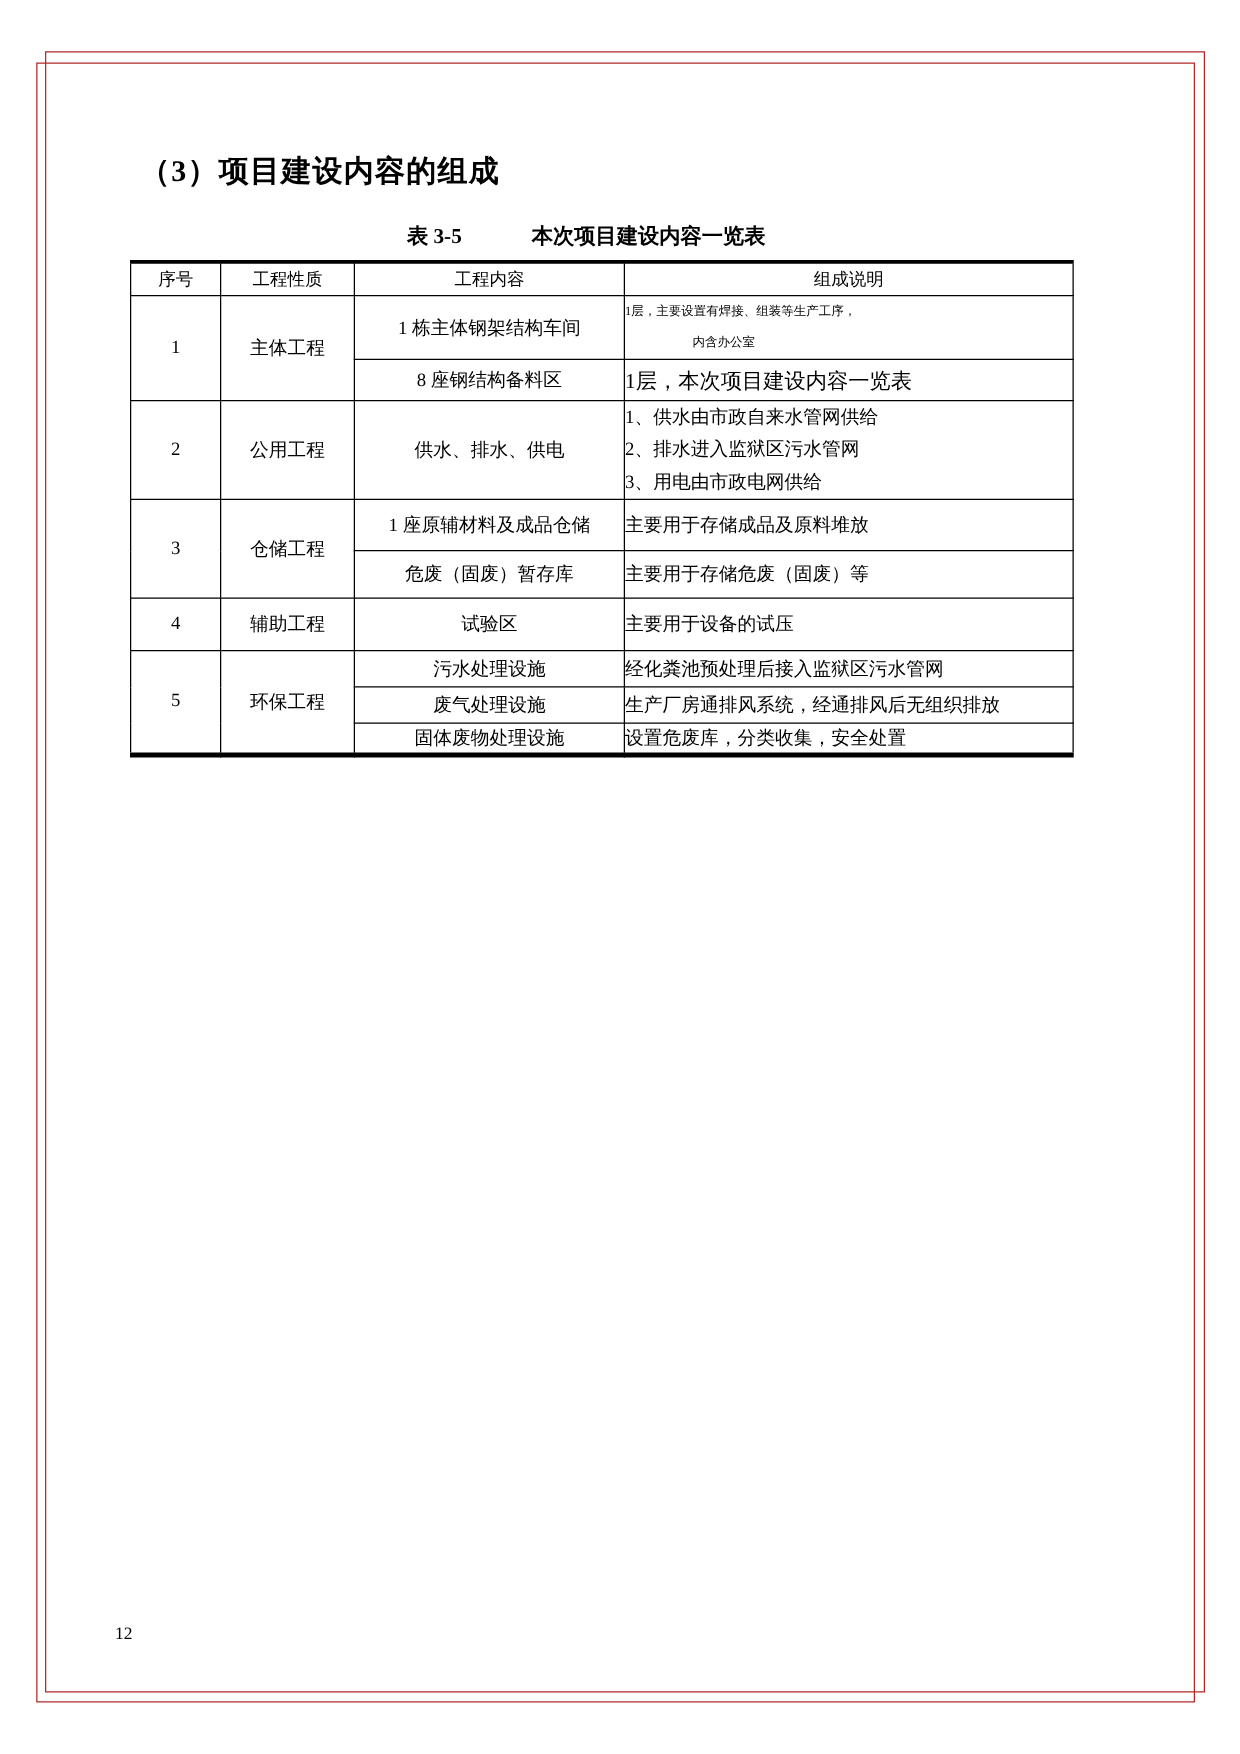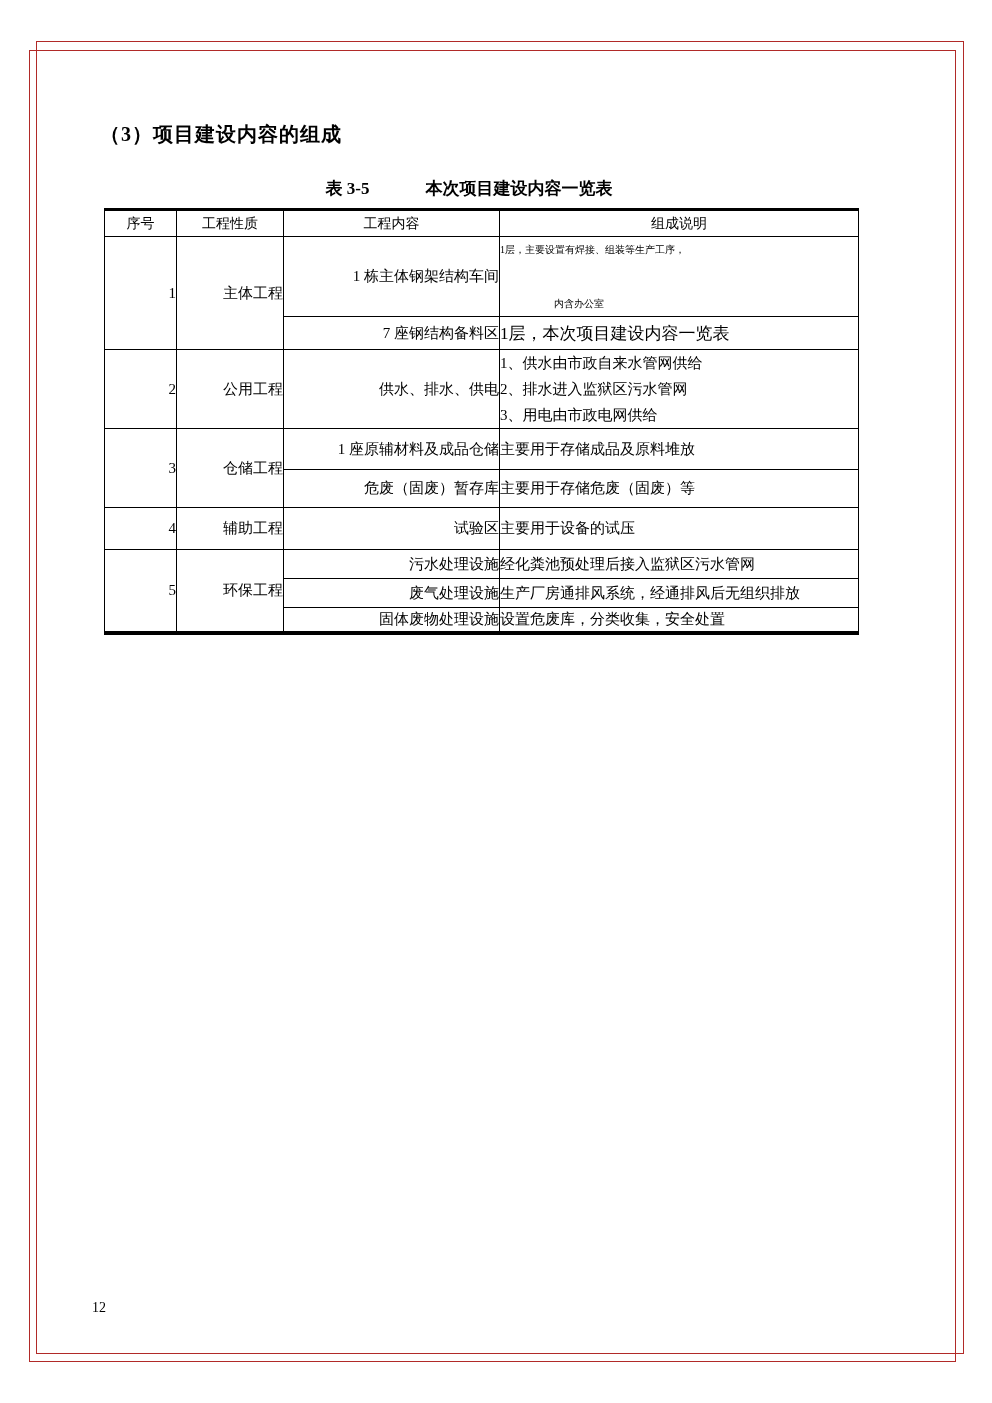--- a/index.html
+++ b/index.html
@@ -15,22 +15,22 @@
     font-family:"Liberation Serif","DejaVu Serif",serif;
     color:var(--text);
     position:relative;
     overflow:hidden;
   }
   .frame{position:absolute;border:1px solid var(--page-border);}
   .frame-a{left:29px;top:50px;width:925px;height:1310px;}
   .frame-b{left:36px;top:41px;width:926px;height:1311px;}
 
   .heading{
-    position:absolute;left:100px;top:121px;
-    font-size:20px;font-weight:bold;margin:0;
+    position:absolute;left:112px;top:121px;
+    font-size:24px;font-weight:bold;margin:0;
     letter-spacing:1px;
   }
   .caption{
     position:absolute;left:92px;top:177px;width:754px;
     text-align:center;font-size:17px;font-weight:bold;
     white-space:nowrap;
   }
   .cap-label{margin-right:56px;margin-top:12px;}
 
   table.tbl{
@@ -48,32 +48,32 @@
     overflow:hidden;
   }
   col.c1{width:72px;}
   col.c2{width:107px;}
   col.c3{width:216px;}
   col.c4{width:359px;}
 
   tr.hdr td{
     text-align:center;font-size:14px;height:25px;
   }
-  td.c-no,td.c-nat,td.c-con{text-align:right;}
+  td.c-no,td.c-nat,td.c-con{text-align:center;}
   td.c-desc{text-align:left;padding-left:7px;padding-right:4px;}
 
   tr.r1a{height:51px;} tr.r1b{height:33px;}
   tr.r2{height:79px;}
   tr.r3a{height:41px;} tr.r3b{height:38px;}
   tr.r4{height:42px;}
   tr.r5a{height:29px;} tr.r5b{height:29px;} tr.r5c{height:25px;}
 
   .desc-sm{font-size:10px;}
   .desc-sm div{line-height:25px;}
-  .desc-sm .indent{padding-left:54px;margin-top:29px;}
+  .desc-sm .indent{padding-left:54px;}
   .desc-lg{font-size:17px;}
   .numbered div{line-height:26px;}
 
   .pageno{
     position:absolute;left:92px;top:1300px;width:754px;
     text-align:left;font-size:14px;
   }
 </style>
 </head>
 <body>
@@ -105,21 +105,21 @@
     <tr class="r1a">
       <td class="c-no" rowspan="2">1</td>
       <td class="c-nat" rowspan="2">主体工程</td>
       <td class="c-con">1 栋主体钢架结构车间</td>
       <td class="c-desc desc-sm">
         <div>1层，主要设置有焊接、组装等生产工序，</div>
         <div class="indent">内含办公室</div>
       </td>
     </tr>
     <tr class="r1b">
-      <td class="c-con">7 座钢结构备料区</td>
+      <td class="c-con">8 座钢结构备料区</td>
       <td class="c-desc desc-lg">1层，本次项目建设内容一览表</td>
     </tr>
 
     <tr class="r2">
       <td class="c-no">2</td>
       <td class="c-nat">公用工程</td>
       <td class="c-con">供水、排水、供电</td>
       <td class="c-desc numbered">
         <div>1、供水由市政自来水管网供给</div>
         <div>2、排水进入监狱区污水管网</div>

